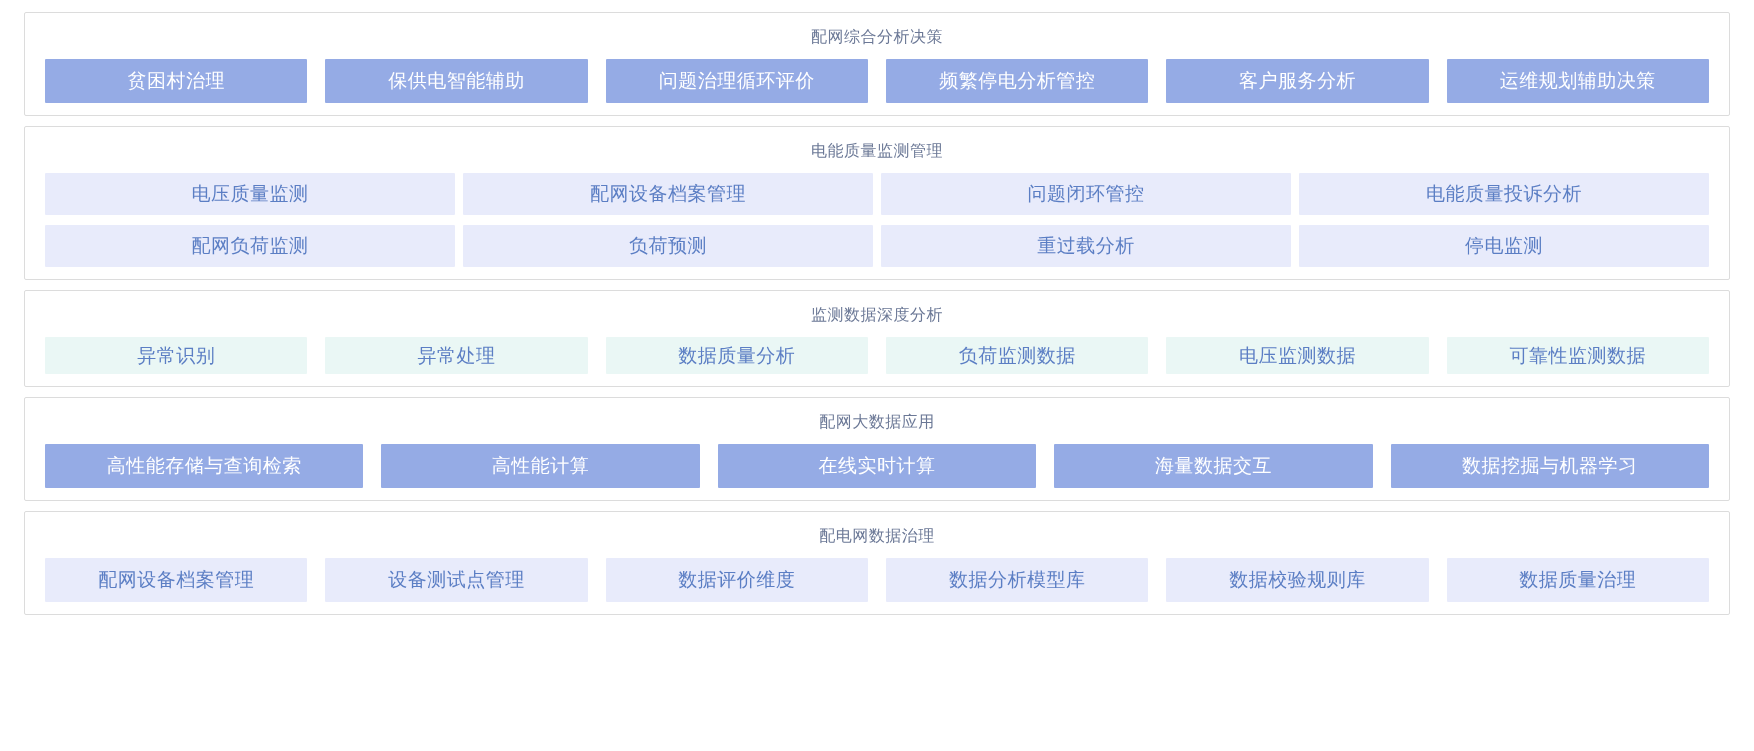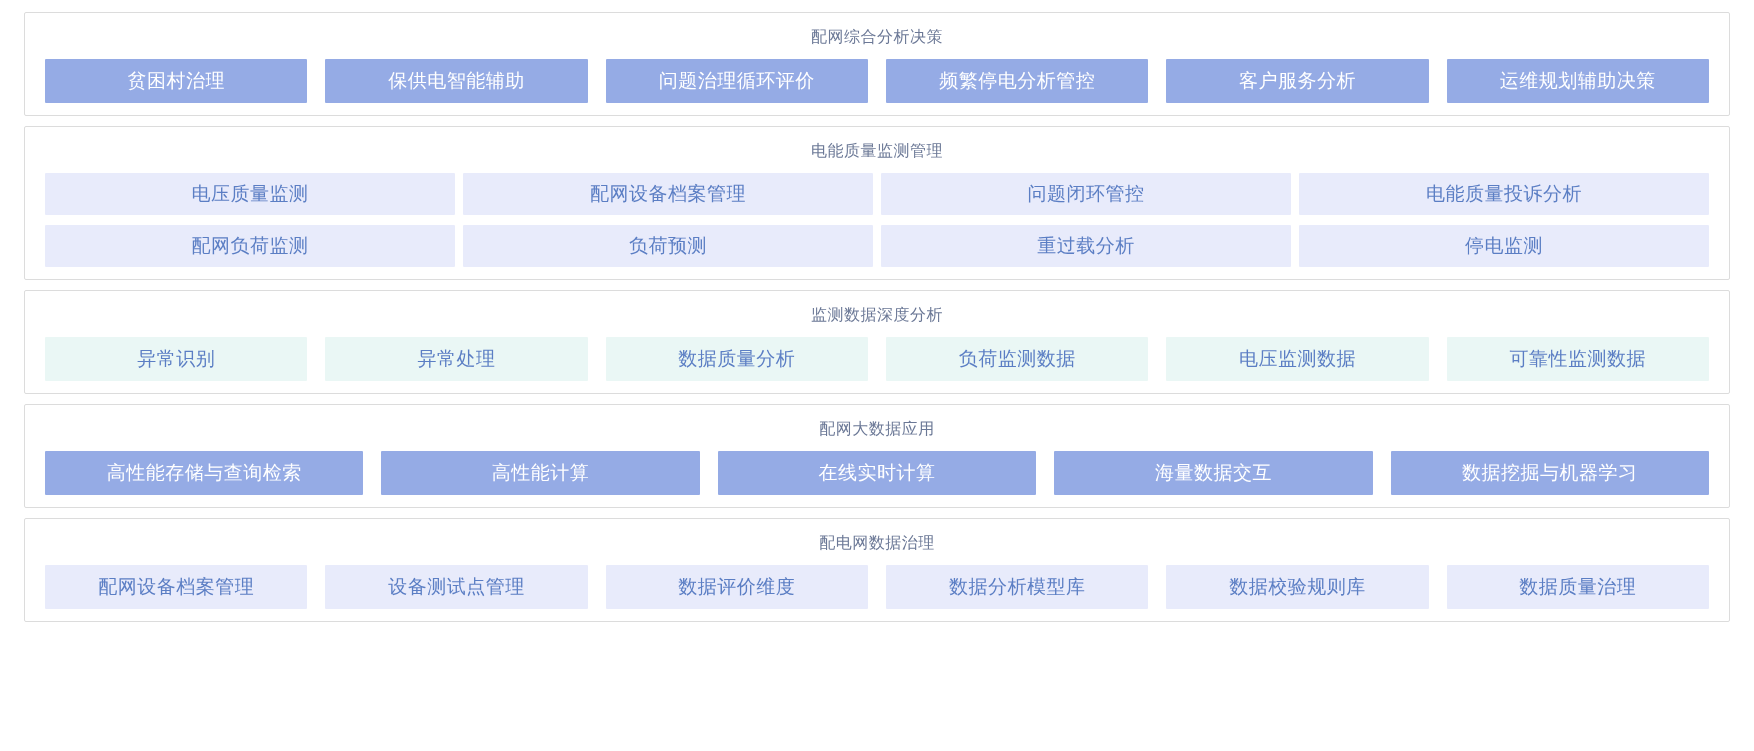--- a/index.html
+++ b/index.html
@@ -72,21 +72,21 @@
   .tile.mint {
     background: #eaf7f5;
     color: #5b7ec4;
   }
 
   
   .panel-p1 .row { gap: 18px; }
   .panel-p2 .row { gap: 8px; }
   .panel-p2 .tile { height: 42px; }
   .panel-p3 .row { gap: 18px; }
-  .panel-p3 .tile { height: 44px; }
+  .panel-p3 .tile { height: 37px; }
   .panel-p4 .row { gap: 18px; align-items: center; }
   .panel-p5 .row { gap: 18px; }
 </style>
 </head>
 <body>
 
 <div id="root">
     <section class="panel panel-p1">
       <div class="panel-title">配网综合分析决策</div>
       <div class="row">

